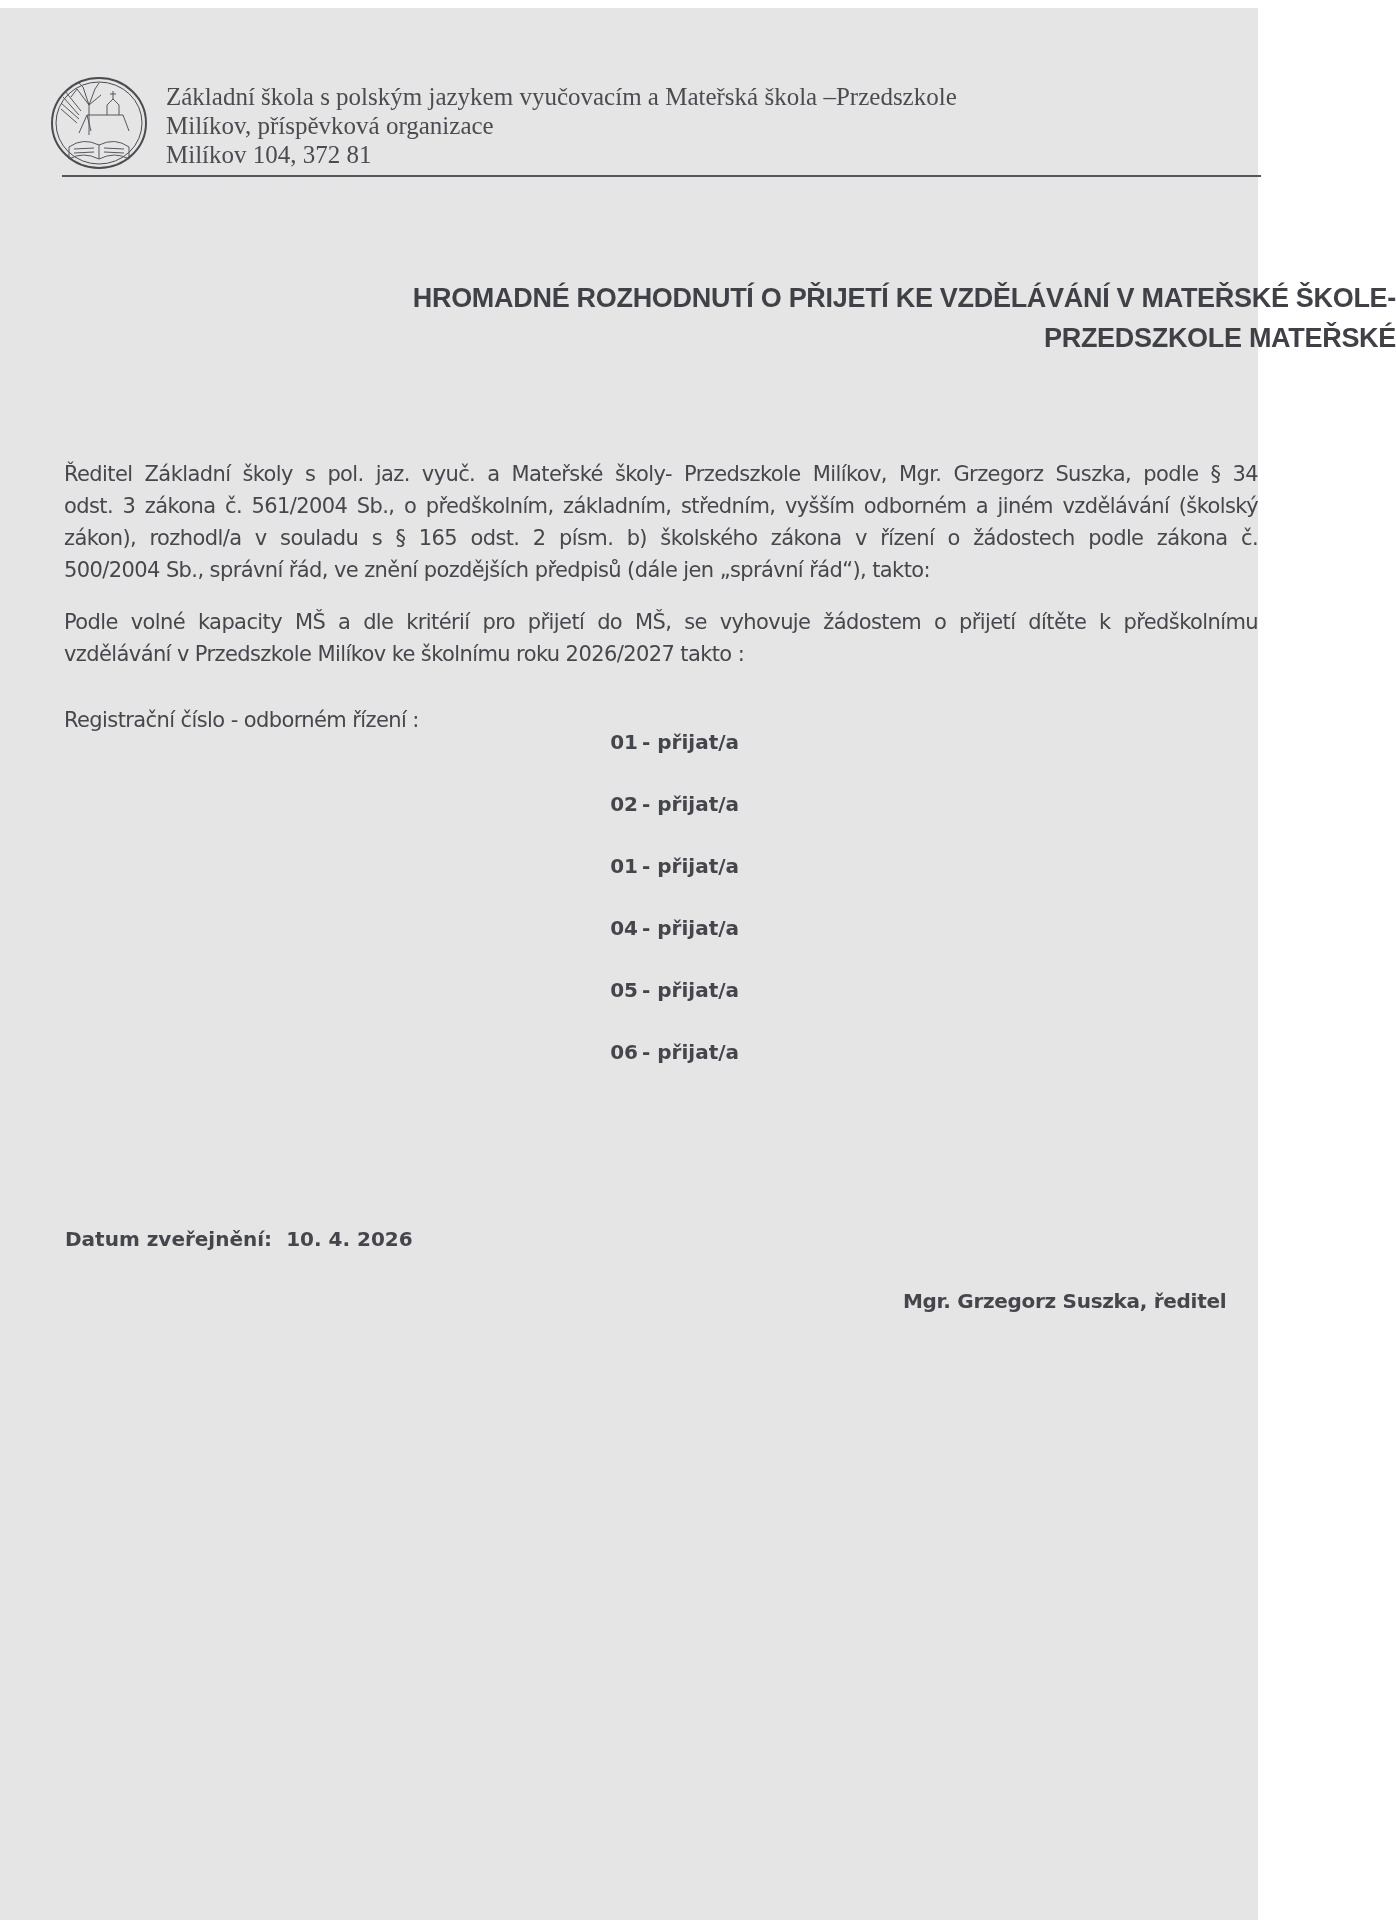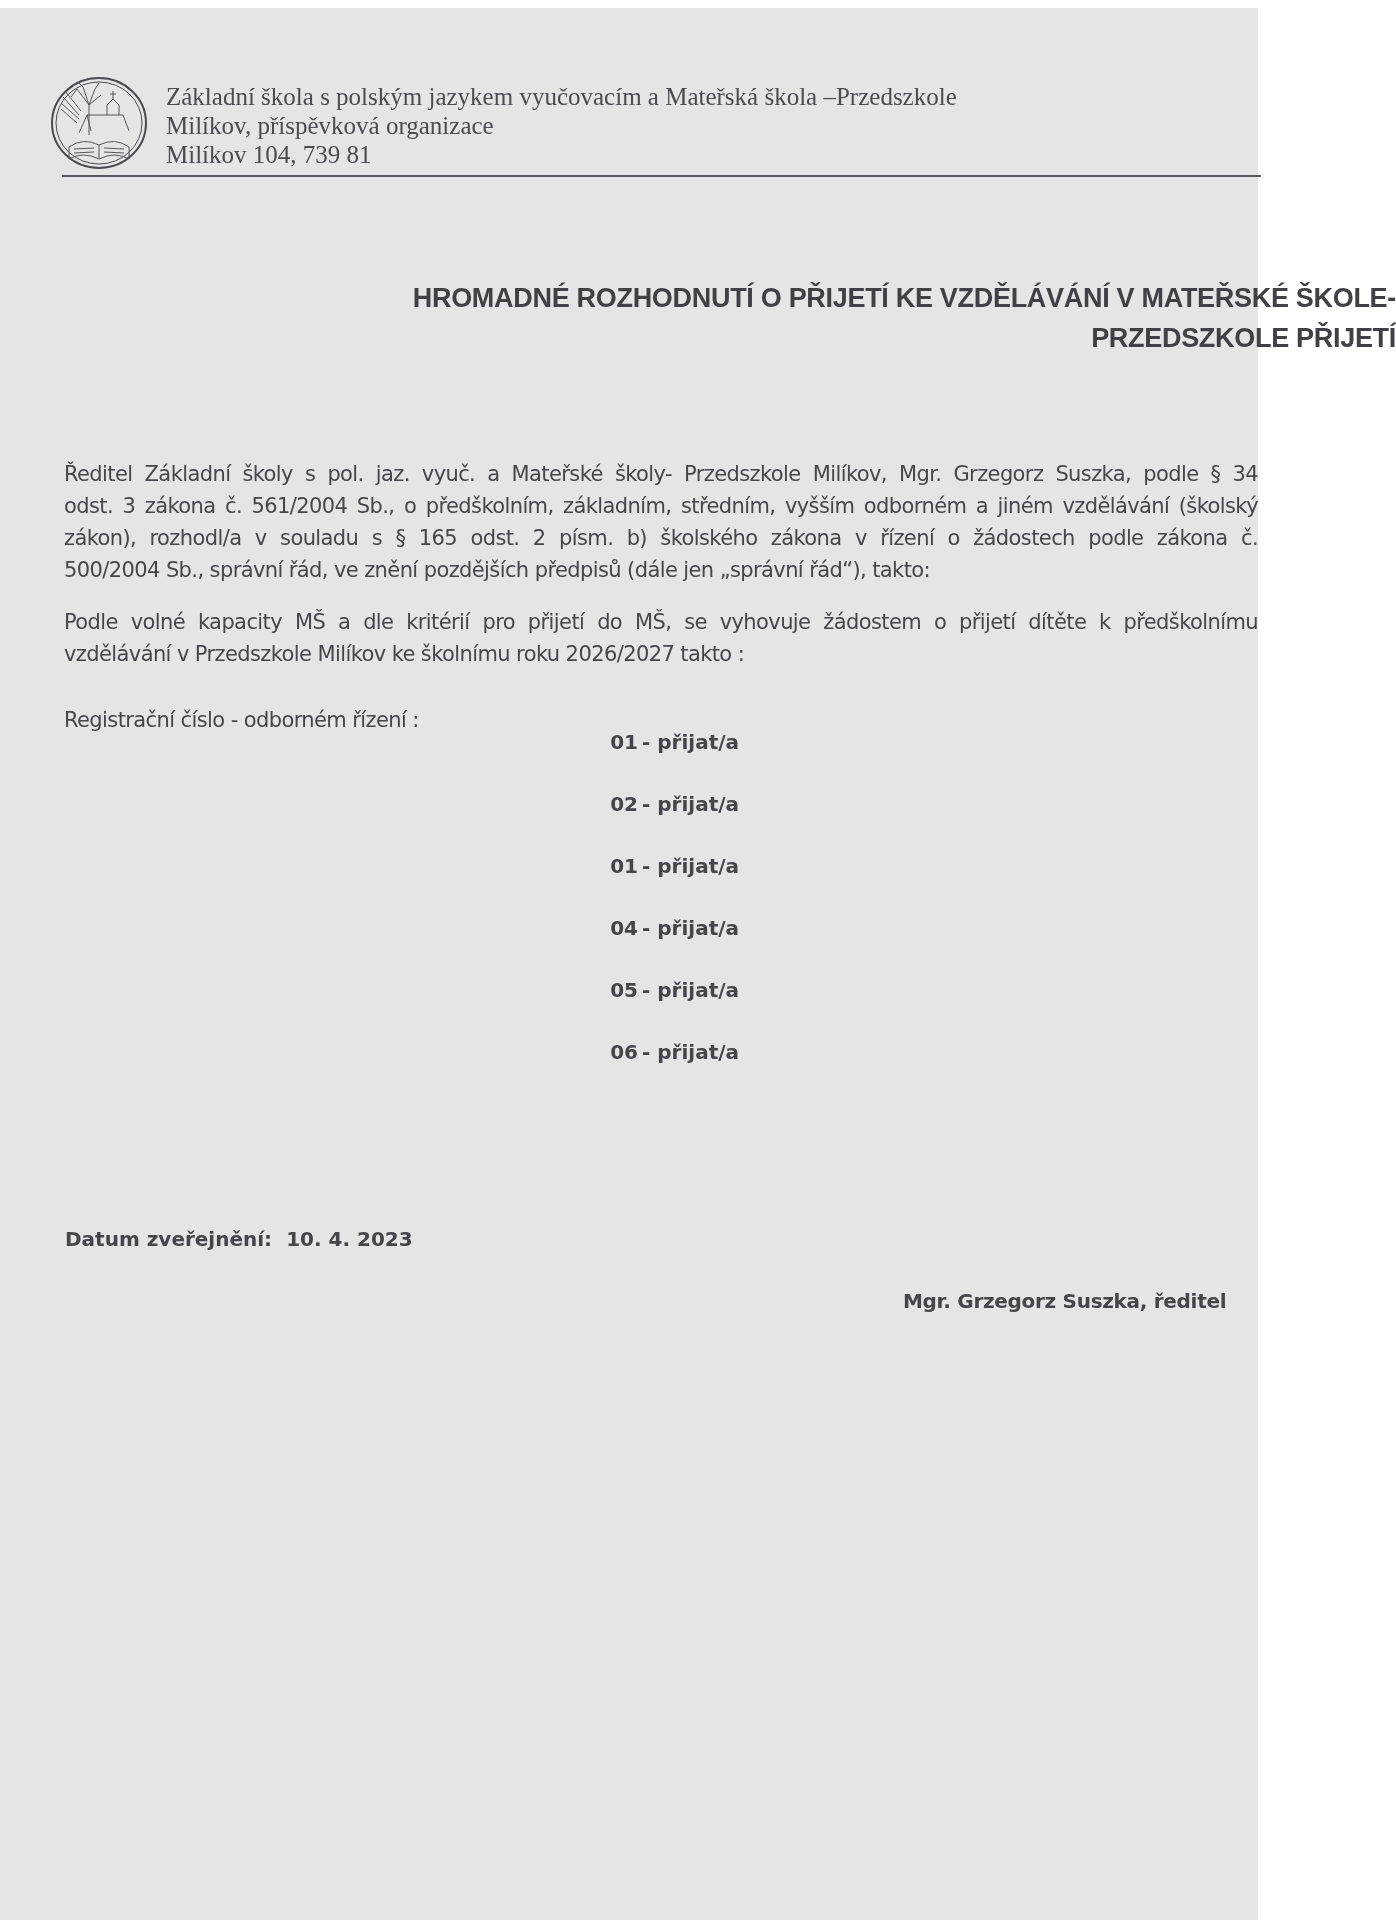--- a/index.html
+++ b/index.html
@@ -45,27 +45,27 @@
       <path d="M30 58 L38 40 L74 40 L80 56 M38 40 L42 56"></path>
       <path d="M58 40 L58 30 L64 24 L70 30 L70 40 M64 24 L64 16 M61 19 L67 19"></path>
       <path d="M20 72 Q34 62 50 70 Q66 62 80 72 L80 84 Q66 76 50 84 Q34 76 20 84 Z"></path>
       <path d="M50 70 L50 84 M25 74 L45 73 M25 78 L45 77 M55 73 L75 74 M55 77 L75 78"></path>
     </g>
   </svg>
 
   <div class="letterhead">
     <div>Základní škola s polským jazykem vyučovacím a Mateřská škola –Przedszkole</div>
     <div>Milíkov, příspěvková organizace</div>
-    <div>Milíkov 104, 739 81</div>
+    <div>Milíkov 104, 372 81</div>
   </div>
   <div class="head-rule"></div>
 
   <div class="title">
     <div>HROMADNÉ ROZHODNUTÍ O PŘIJETÍ KE VZDĚLÁVÁNÍ V MATEŘSKÉ ŠKOLE-</div>
-    <div>PRZEDSZKOLE PŘIJETÍ</div>
+    <div>PRZEDSZKOLE MATEŘSKÉ</div>
   </div>
 
   <div class="para p1">
     <span class="line just">Ředitel Základní školy s pol. jaz. vyuč. a Mateřské školy- Przedszkole Milíkov, Mgr. Grzegorz Suszka, podle § 34</span>
     <span class="line just">odst. 3 zákona č. 561/2004 Sb., o předškolním, základním, středním, vyšším odborném a jiném vzdělávání (školský</span>
     <span class="line just">zákon), rozhodl/a v souladu s § 165 odst. 2 písm. b) školského zákona v řízení o žádostech podle zákona č.</span>
     <span class="line">500/2004 Sb., správní řád, ve znění pozdějších předpisů (dále jen „správní řád“), takto:</span>
   </div>
 
   <div class="para p2">
@@ -92,17 +92,17 @@
     </div>
     <div class="result-row">
       <span class="num">05</span><span class="status">- přijat/a</span>
     </div>
     <div class="result-row">
       <span class="num">06</span><span class="status">- přijat/a</span>
     </div>
   </div>
 
   <div class="datum">
-    <span>Datum zveřejnění:</span><span class="date-value">10. 4. 2023</span>
+    <span>Datum zveřejnění:</span><span class="date-value">10. 4. 2026</span>
   </div>
 
   <div class="signature">Mgr. Grzegorz Suszka, ředitel</div>
 </div>
 
 </body></html>

